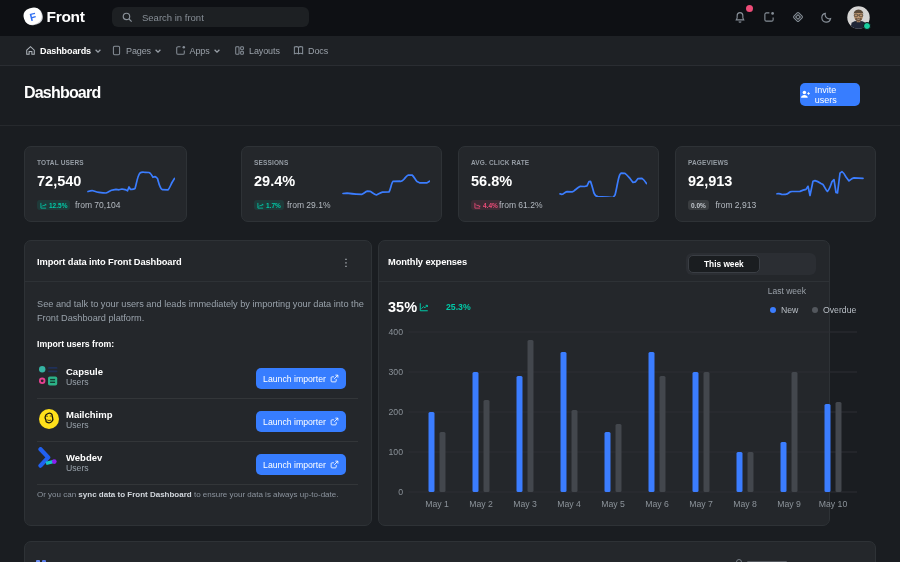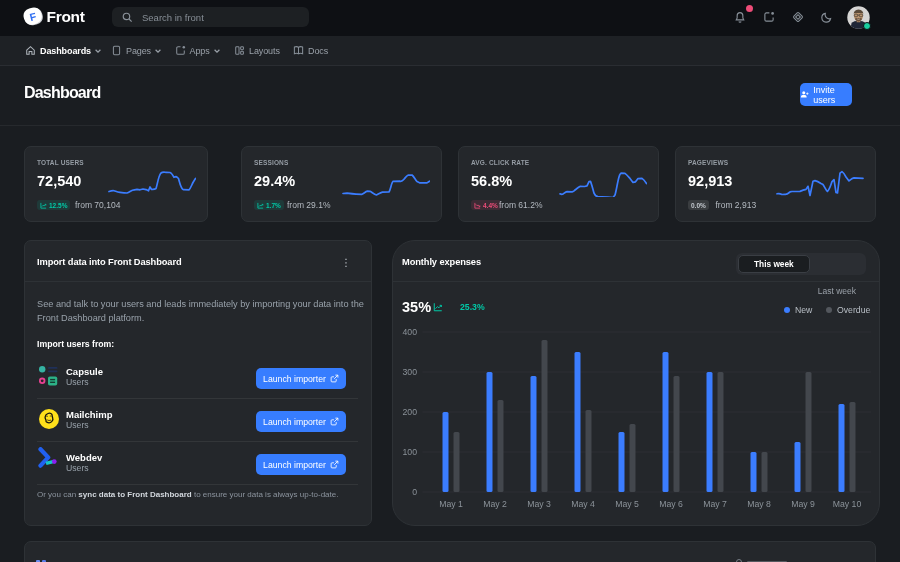--- a/index.html
+++ b/index.html
@@ -13,21 +13,21 @@
 #search span { position:absolute; left:30px; top:5px; font-size:9.5px; color:#878e96; }
 
 #subnav { left:0; top:36px; width:900px; height:30px; background:#1e2125; border-bottom:1px solid #2a2d32; }
 .snitem { position:absolute; top:0; height:29px; display:flex; align-items:center; font-size:9px; letter-spacing:-0.1px; color:#9aa1a9; }
 .snitem .txt { margin-left:4px; }
 .snitem.active { color:#fff; font-weight:bold; }
 .chev { margin-left:3px; }
 
 #pagehead { left:0; top:66px; width:900px; height:60px; border-bottom:1px solid #26292d; }
 #h1 { left:24px; top:84px; font-size:16px; letter-spacing:-0.8px; font-weight:bold; color:#fff; }
-#invite { left:800px; top:83px; width:52px; height:23px; background:#377dff; border-radius:5px; color:#fff; font-size:9px; display:flex; align-items:center; justify-content:center; gap:4px; }
+#invite { left:800px; top:83px; width:60px; height:23px; background:#377dff; border-radius:5px; color:#fff; font-size:9px; display:flex; align-items:center; justify-content:center; gap:4px; }
 
 .card { position:absolute; background:#24272b; border:1px solid #2e3236; border-radius:7px; }
 .statlabel { position:absolute; left:12px; top:12px; font-size:6.5px; font-weight:bold; letter-spacing:0.15px; color:#959ca4; }
 .statval { position:absolute; left:12px; top:26px; font-size:14.5px; font-weight:bold; color:#fff; }
 .badge { position:absolute; left:12px; top:53px; height:10px; border-radius:3px; display:flex; align-items:center; gap:2px; padding:0 3px; font-size:6.5px; font-weight:bold; }
 .badge.g { background:rgba(0,201,167,0.12); color:#00c9a7; }
 .badge.r { background:rgba(237,76,120,0.12); color:#ed4c78; }
 .badge.n { background:rgba(255,255,255,0.10); color:#c3c8ce; }
 .fromtxt { position:absolute; top:53px; font-size:8.5px; color:#b4bac1; }
 .spark { position:absolute; right:11px; top:22px; }
@@ -162,21 +162,21 @@
 <div id="h1" class="abs">Dashboard</div>
 <div id="invite" class="abs">
   <svg width="11" height="11" viewBox="0 0 16 16" fill="#fff">
       <circle cx="6.5" cy="5" r="2.6"></circle>
       <path d="M1.5 13 C1.5 9.8 4 8.6 6.5 8.6 C9 8.6 11.5 9.8 11.5 13 Z"></path>
       <path d="M12.7 4.5 L12.7 8.5 M10.7 6.5 L14.7 6.5" stroke="#fff" stroke-width="1.3"></path>
     </svg>
   <span>Invite users</span>
 </div>
 
-<div class="card" style="left:24px;top:146px;width:184px;height:76px;">
+<div class="card" style="left:24px;top:146px;width:163px;height:76px;">
   <div class="statlabel">TOTAL USERS</div>
   <div class="statval">72,540</div>
   <div class="badge g">
       <svg width="7" height="7" viewBox="0 0 12 12" fill="none" stroke="#00c9a7" stroke-width="1.4">
         <path d="M1.5 1.5 L1.5 10.5 L10.5 10.5"></path>
         <path d="M3 8 L5.5 5.5 L7 7 L10 4"></path>
         <path d="M8 4 L10 4 L10 6"></path>
       </svg>
       <span>12.5%</span>
     </div>
@@ -285,21 +285,21 @@
         <span>Launch importer</span>
         <svg width="9" height="9" viewBox="0 0 16 16" fill="none" stroke="#fff" stroke-width="1.5">
           <path d="M11 9 L11 12.5 A1.5 1.5 0 0 1 9.5 14 L3.5 14 A1.5 1.5 0 0 1 2 12.5 L2 6.5 A1.5 1.5 0 0 1 3.5 5 L7 5"></path>
           <path d="M9.5 2 L14 2 L14 6.5 M14 2 L7.5 8.5"></path>
         </svg>
       </div>
   </div>
   <div id="syncnote">Or you can <b>sync data to Front Dashboard</b> to ensure your data is always up-to-date.</div>
 </div>
 
-<div class="card" style="left:392px;top:240px;width:488px;height:286px;border-radius:23px;">
+<div class="card" style="left:378px;top:240px;width:452px;height:286px;">
   <div class="cardhead"></div>
   <div class="cardtitle" style="left:9px;">Monthly expenses</div>
   <div id="seg">
       <div class="on">This week</div>
       <div class="off">Last week</div>
     </div>
   <div id="pct">35%</div>
   <div id="pctup">
       <svg width="10" height="10" viewBox="0 0 12 12" fill="none" stroke="#00c9a7" stroke-width="1.2">
         <path d="M1.5 1.5 L1.5 10.5 L10.5 10.5"></path>

